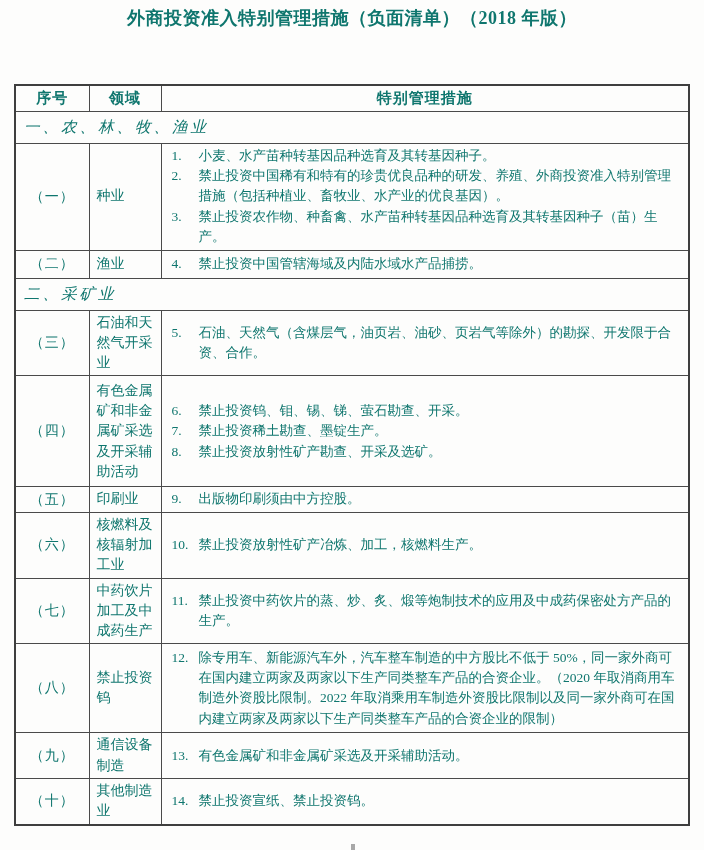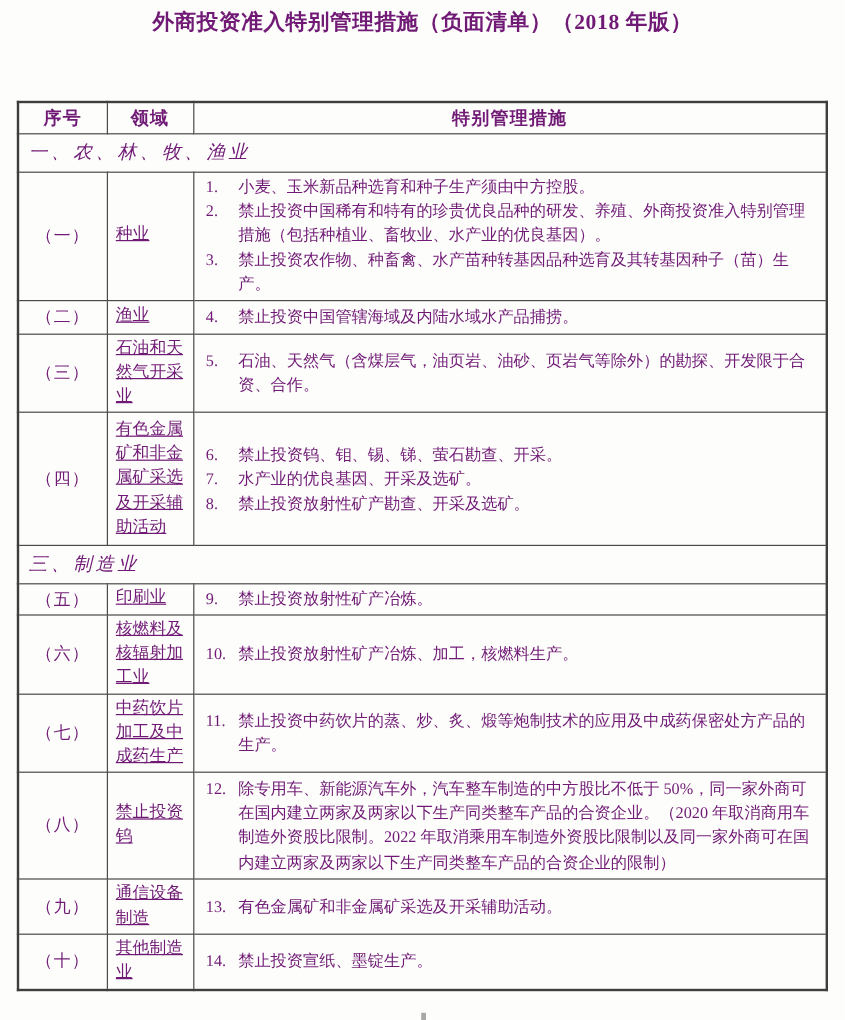--- a/index.html
+++ b/index.html
@@ -6,21 +6,21 @@
     margin: 0;
     padding: 0;
     background: #ffffff;
   }
   .page {
     position: relative;
     width: 704px;
     height: 850px;
     background: #fdfdfc;
     font-family: "Liberation Serif", "DejaVu Serif", serif;
-    color: #701a75;
+    color: #0f766e;
     overflow: hidden;
   }
   .doc-title {
     position: absolute;
     top: 6px;
     left: 0;
     width: 100%;
     text-align: center;
     font-size: 18px;
     font-weight: bold;
@@ -66,21 +66,20 @@
     font-size: 14px;
     letter-spacing: 1px;
     padding: 2px;
   }
   td.field-cell {
     font-size: 14px;
     line-height: 1.45;
     vertical-align: middle;
     padding: 2px 6px 2px 7px;
     text-align: left;
-    text-decoration: underline;
   }
   td.measures-cell {
     font-size: 13.5px;
     line-height: 1.5;
     vertical-align: middle;
     padding: 2px 8px 2px 10px;
   }
   .m-item {
     position: relative;
     padding-left: 27px;
@@ -120,56 +119,56 @@
       </tr>
     </thead>
     <tbody id="table-body">
         <tr class="section-row">
           <td colspan="3" class="section-cell">一、农、林、牧、渔业</td>
         </tr>
         <tr style="height: 107px;">
           <td class="no-cell">（一）</td>
           <td class="field-cell">种业</td>
           <td class="measures-cell">
-            <div class="m-item"><span class="m-num">1.</span><span>小麦、玉米新品种选育和种子生产须由中方控股。</span></div>
+            <div class="m-item"><span class="m-num">1.</span><span>小麦、水产苗种转基因品种选育及其转基因种子。</span></div>
             <div class="m-item"><span class="m-num">2.</span><span>禁止投资中国稀有和特有的珍贵优良品种的研发、养殖、外商投资准入特别管理措施（包括种植业、畜牧业、水产业的优良基因）。</span></div>
             <div class="m-item"><span class="m-num">3.</span><span>禁止投资农作物、种畜禽、水产苗种转基因品种选育及其转基因种子（苗）生产。</span></div>
           </td>
         </tr>
         <tr style="height: 28px;">
           <td class="no-cell">（二）</td>
           <td class="field-cell">渔业</td>
           <td class="measures-cell">
             <div class="m-item"><span class="m-num">4.</span><span>禁止投资中国管辖海域及内陆水域水产品捕捞。</span></div>
           </td>
         </tr>
+        <tr class="section-row">
+          <td colspan="3" class="section-cell">二、采矿业</td>
+        </tr>
         <tr style="height: 60px;">
           <td class="no-cell">（三）</td>
           <td class="field-cell">石油和天然气开采业</td>
           <td class="measures-cell">
             <div class="m-item"><span class="m-num">5.</span><span>石油、天然气（含煤层气，油页岩、油砂、页岩气等除外）的勘探、开发限于合资、合作。</span></div>
           </td>
         </tr>
         <tr style="height: 111px;">
           <td class="no-cell">（四）</td>
           <td class="field-cell">有色金属矿和非金属矿采选及开采辅助活动</td>
           <td class="measures-cell">
             <div class="m-item"><span class="m-num">6.</span><span>禁止投资钨、钼、锡、锑、萤石勘查、开采。</span></div>
-            <div class="m-item"><span class="m-num">7.</span><span>水产业的优良基因、开采及选矿。</span></div>
+            <div class="m-item"><span class="m-num">7.</span><span>禁止投资稀土勘查、墨锭生产。</span></div>
             <div class="m-item"><span class="m-num">8.</span><span>禁止投资放射性矿产勘查、开采及选矿。</span></div>
           </td>
-        </tr>
-        <tr class="section-row">
-          <td colspan="3" class="section-cell">三、制造业</td>
         </tr>
         <tr style="height: 24px;">
           <td class="no-cell">（五）</td>
           <td class="field-cell">印刷业</td>
           <td class="measures-cell">
-            <div class="m-item"><span class="m-num">9.</span><span>禁止投资放射性矿产冶炼。</span></div>
+            <div class="m-item"><span class="m-num">9.</span><span>出版物印刷须由中方控股。</span></div>
           </td>
         </tr>
         <tr style="height: 62px;">
           <td class="no-cell">（六）</td>
           <td class="field-cell">核燃料及核辐射加工业</td>
           <td class="measures-cell">
             <div class="m-item"><span class="m-num">10.</span><span>禁止投资放射性矿产冶炼、加工，核燃料生产。</span></div>
           </td>
         </tr>
         <tr style="height: 62px;">
@@ -190,21 +189,21 @@
           <td class="no-cell">（九）</td>
           <td class="field-cell">通信设备制造</td>
           <td class="measures-cell">
             <div class="m-item"><span class="m-num">13.</span><span>有色金属矿和非金属矿采选及开采辅助活动。</span></div>
           </td>
         </tr>
         <tr style="height: 44px;">
           <td class="no-cell">（十）</td>
           <td class="field-cell">其他制造业</td>
           <td class="measures-cell">
-            <div class="m-item"><span class="m-num">14.</span><span>禁止投资宣纸、墨锭生产。</span></div>
+            <div class="m-item"><span class="m-num">14.</span><span>禁止投资宣纸、禁止投资钨。</span></div>
           </td>
         </tr>
       </tbody>
   </table>
 
   <div class="page-num-mark"></div>
 
 </div>
 
 </body></html>

